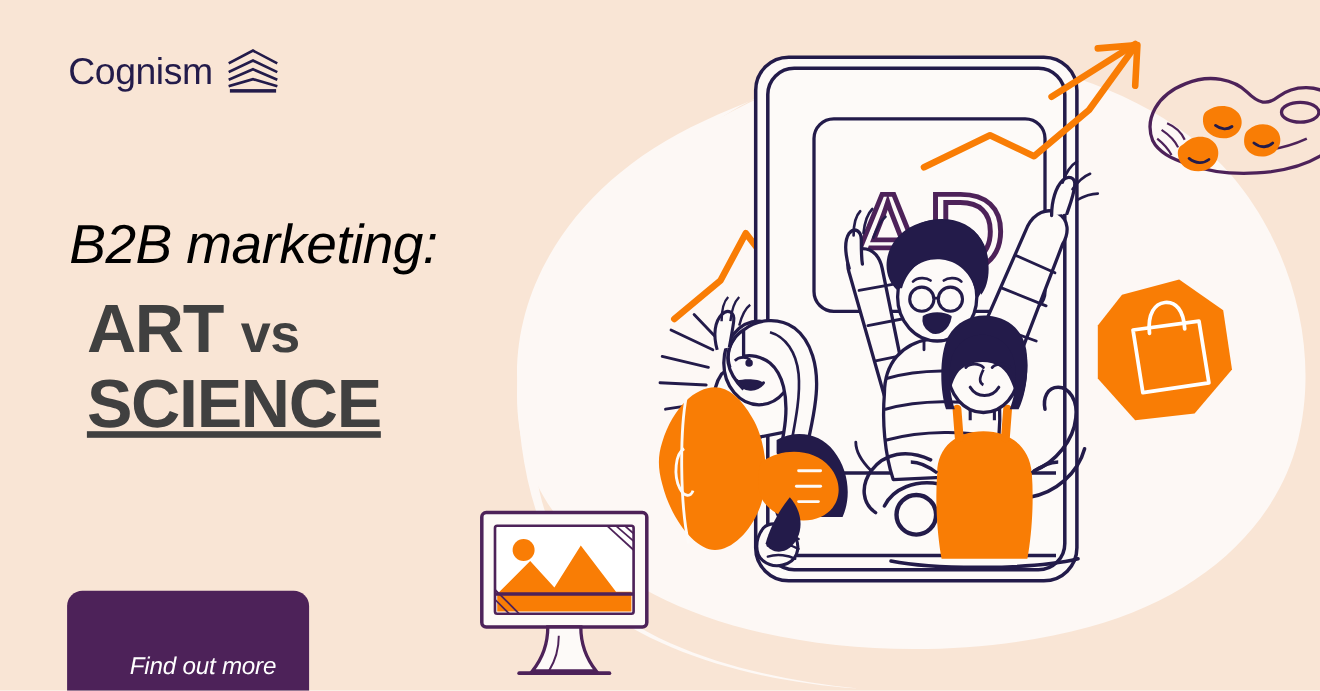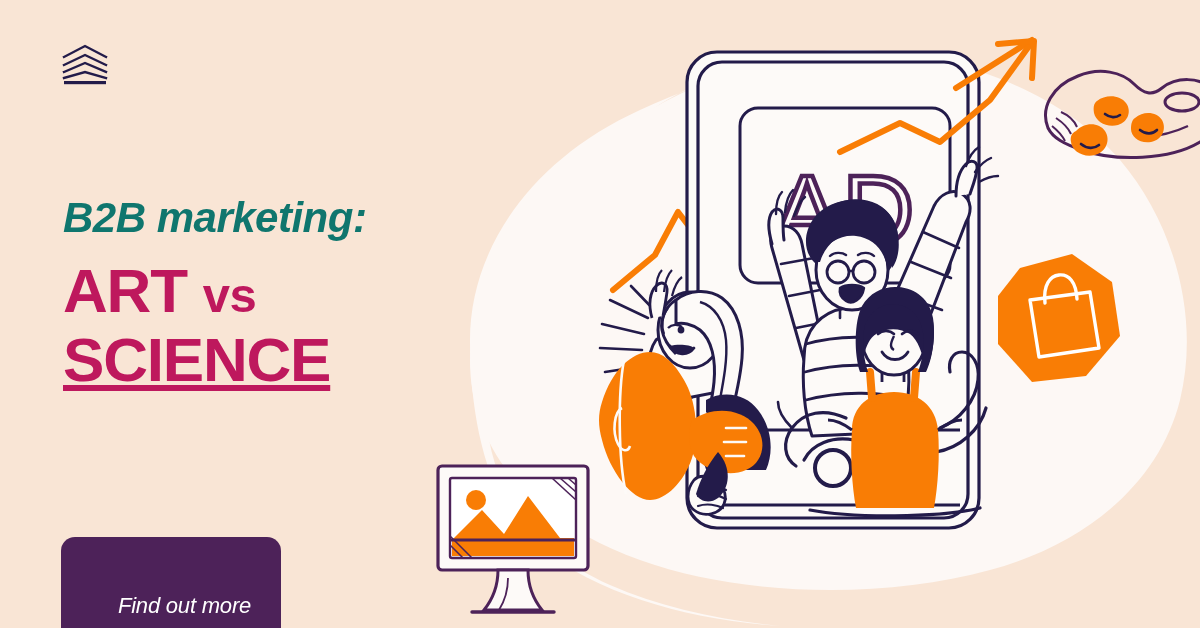--- a/index.html
+++ b/index.html
@@ -43,35 +43,35 @@
   .logo-mark { display: block; }
 
   
   .headline {
     position: absolute;
     left: 63px;
     top: 196px;
     width: 470px;
   }
   .kicker {
-    font-size: 42px;
+    font-size: 50px;
     font-style: italic;
-    font-weight: 700;
-    color: #0f766e;
+    font-weight: 400;
+    color: #000000;
     letter-spacing: -0.5px;
     line-height: 1.05;
     margin: 0 0 18px 0;
   }
   .title-main {
     font-size: 62px;
     font-weight: 700;
-    color: #be185d;
+    color: #404040;
     line-height: 1.08;
     letter-spacing: -1.2px;
-    margin: 0;
+    margin: 16px;
   }
   .title-main .small {
     font-size: 49px;
     letter-spacing: -0.5px;
   }
   .title-line2 { display: block; margin-top: 2px; text-decoration: underline; }
 
   
   .cta {
     position: absolute;
@@ -123,20 +123,21 @@
              C740,596 880,600 990,570 C1090,543 1160,480 1180,400
              C1200,318 1175,225 1120,160 C1060,90 950,50 850,50
              C770,50 700,80 636,118 Z" fill="#FDF8F5"></path>
     <path d="M470,340 C470,250 530,160 640,110 C700,82 770,60 840,52
              C760,56 690,80 640,118 C545,188 492,286 486,380
              C480,472 520,545 610,585 C660,607 720,620 780,626
              C690,620 600,595 540,548 C492,510 470,430 470,340 Z" fill="#FDF8F5"></path>
   </svg>
 
   <div class="logo">
+    <span class="logo-word">Cognism</span>
     <svg class="logo-mark" width="46" height="42" viewBox="0 0 46 42" aria-hidden="true">
       <g fill="none" stroke="#231B4A" stroke-width="2.4" stroke-linecap="square" stroke-linejoin="miter">
         <polyline points="2,13 23,2 44,13"></polyline>
         <polyline points="2,21 23,11 44,21"></polyline>
         <polyline points="2,28 23,19 44,28"></polyline>
         <polyline points="2,34 23,28 44,34"></polyline>
       </g>
       <rect x="2" y="37" width="42" height="3.2" fill="#231B4A"></rect>
     </svg>
   </div>

